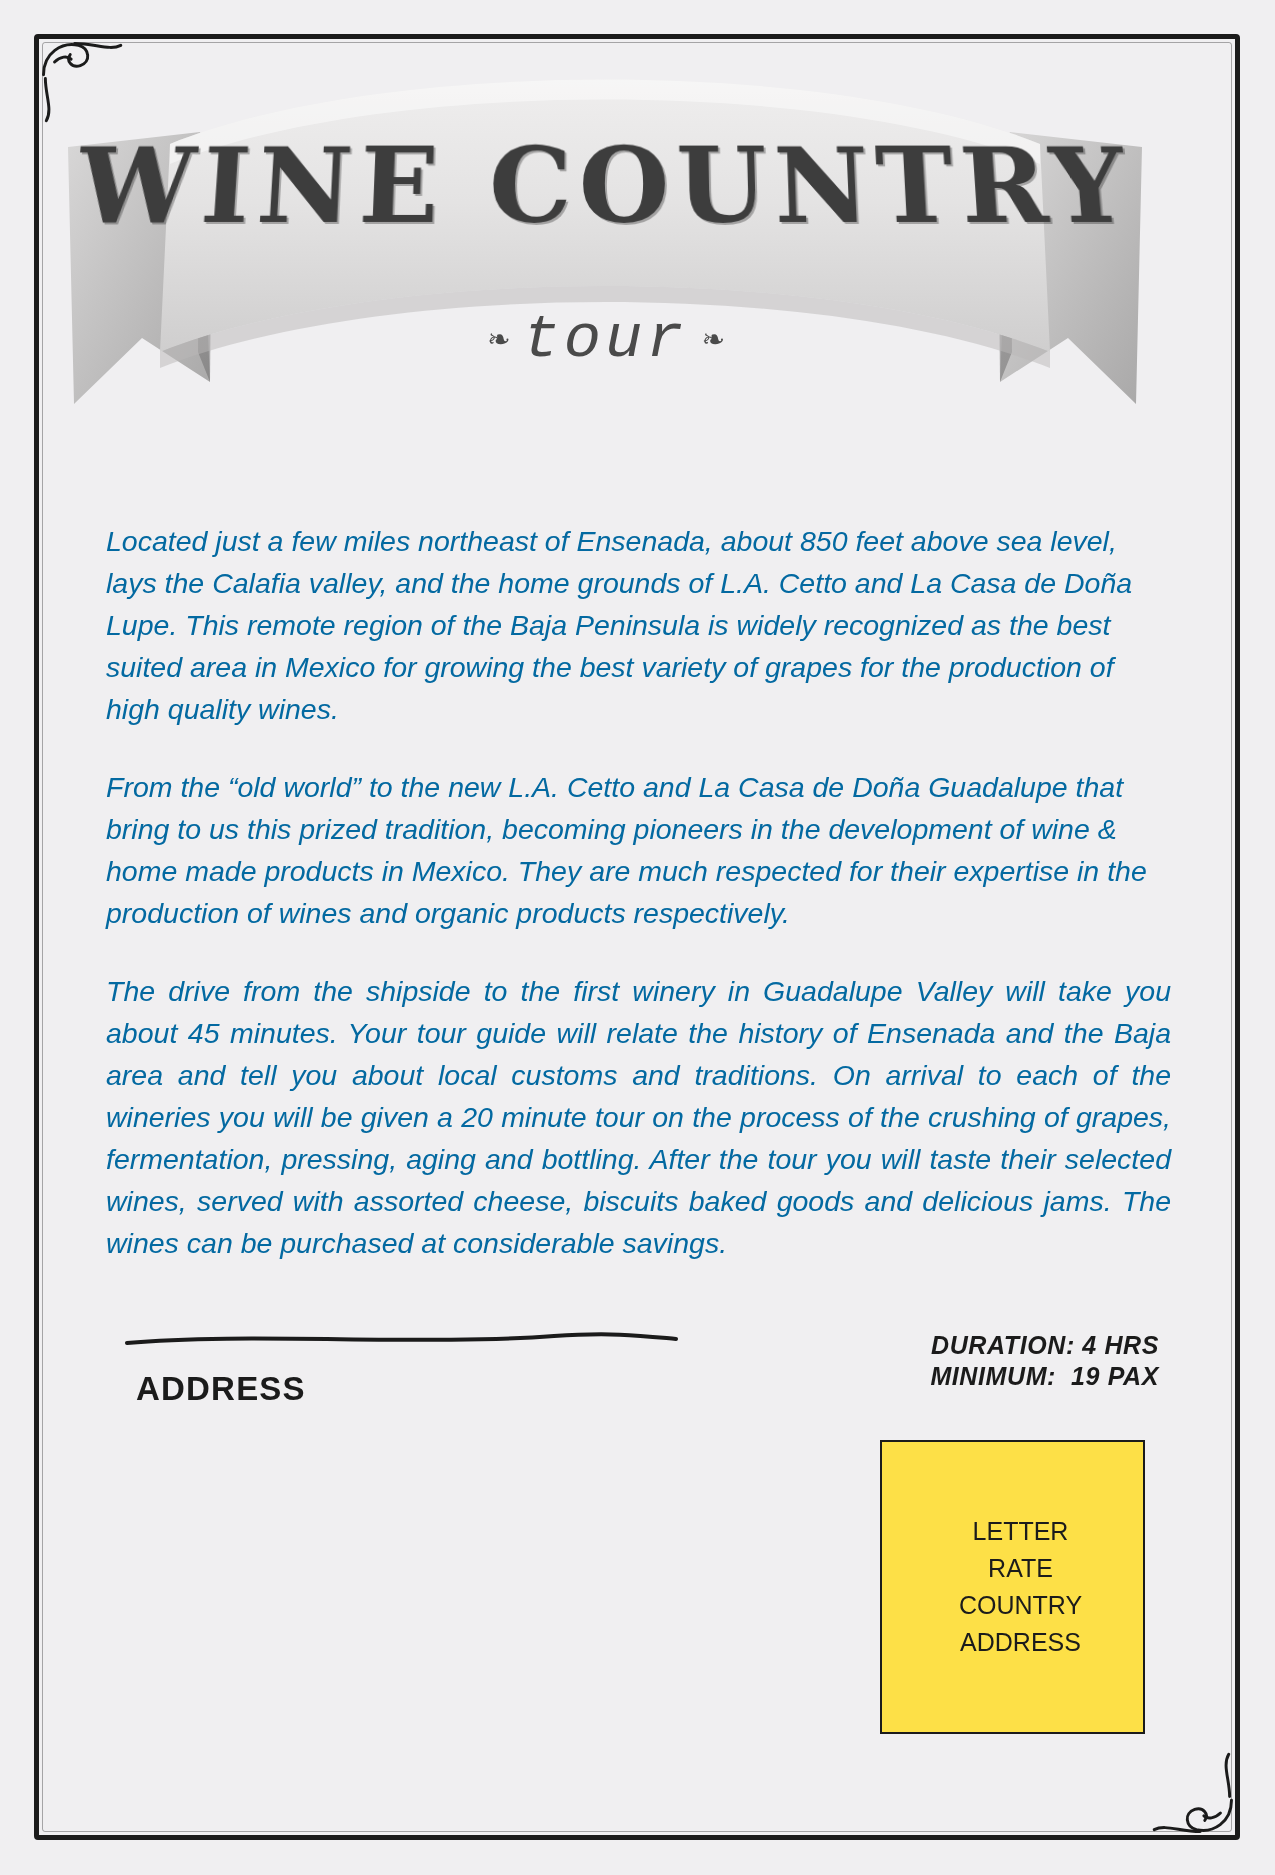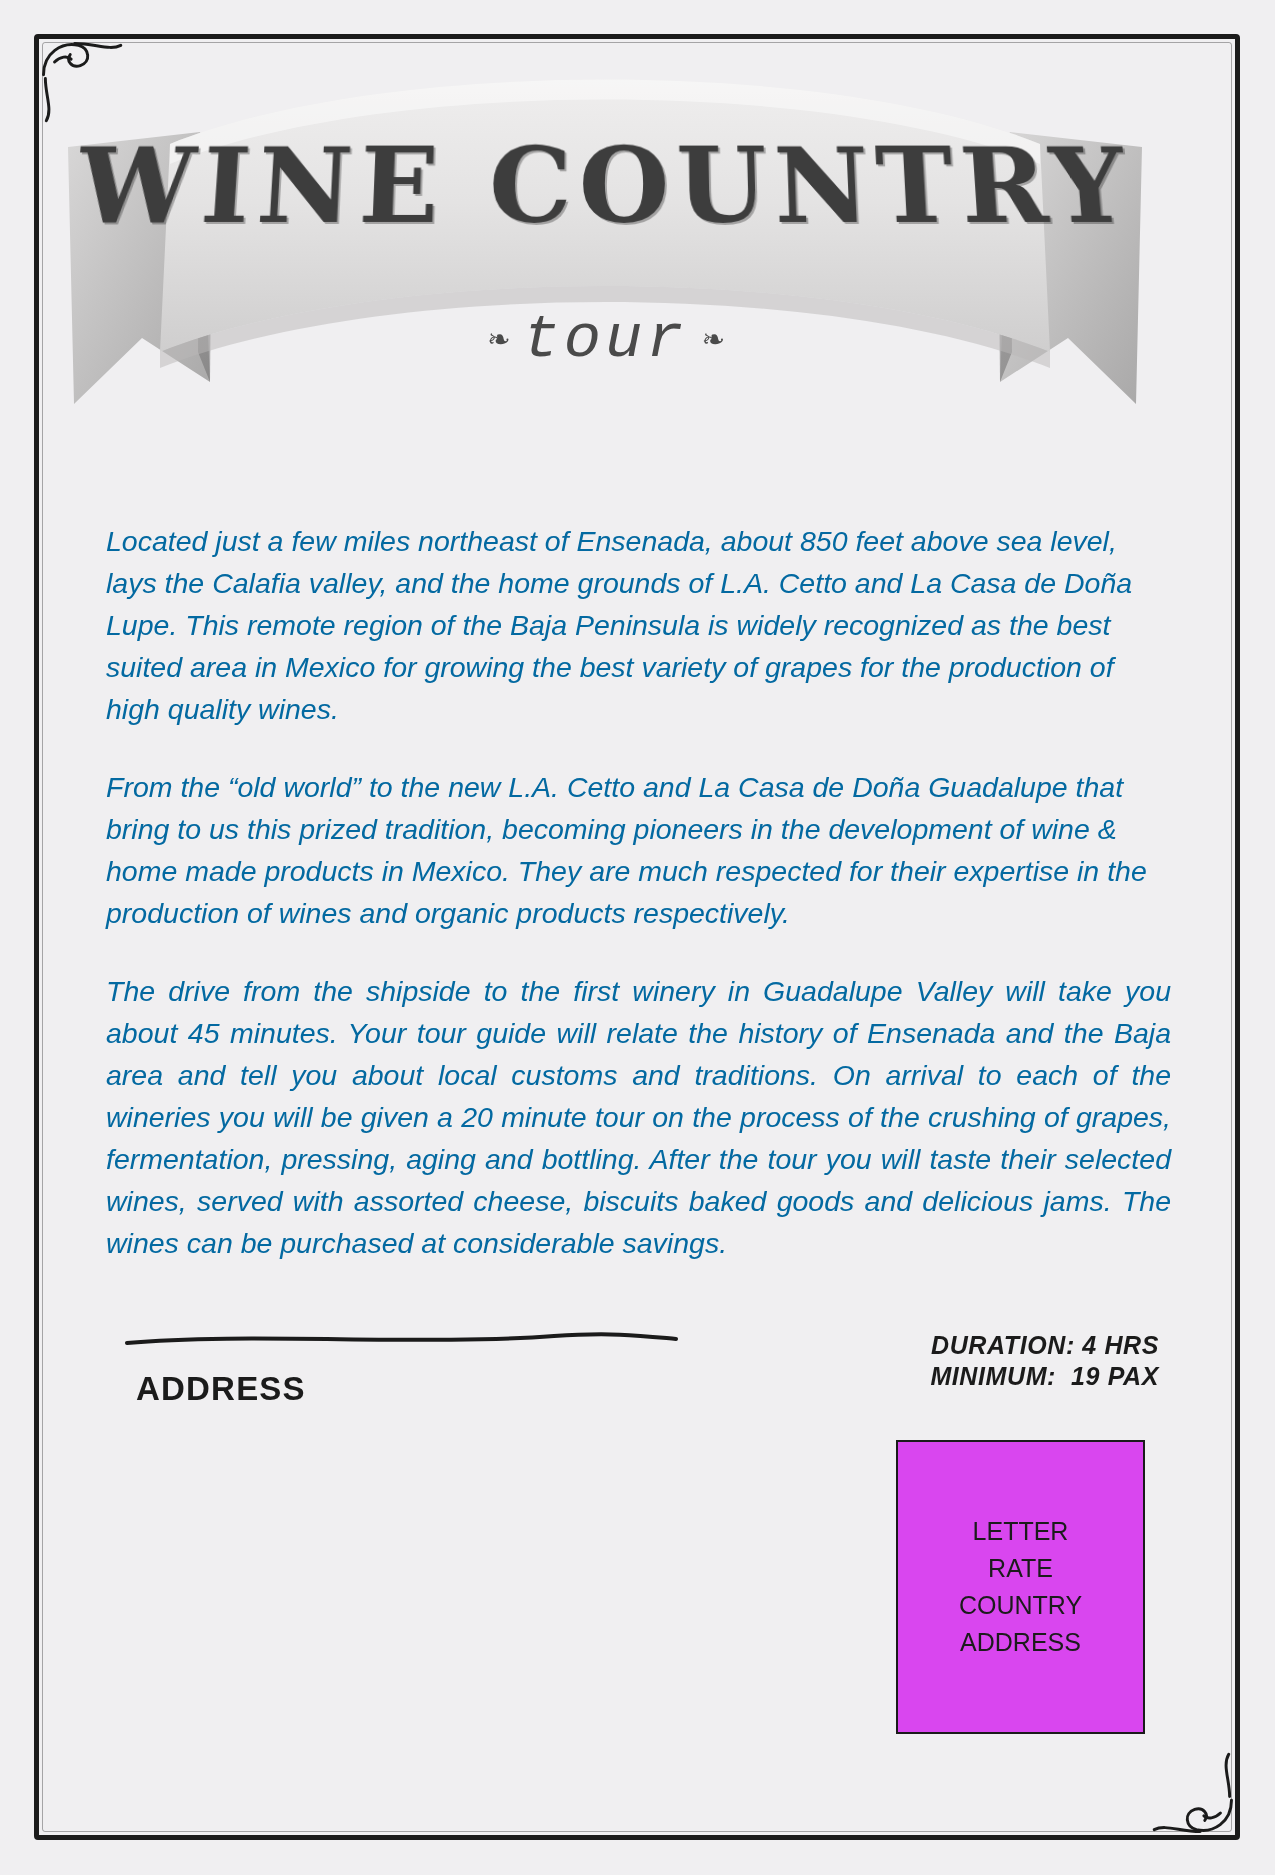--- a/index.html
+++ b/index.html
@@ -167,25 +167,26 @@
     white-space: pre;
   }
 
   .stamp-box {
     position: absolute;
     right: 26px;
     top: 110px;
     width: 245px;
     height: 290px;
     border: 2px solid #1b1b1b;
-    background: #d946ef;
+    background: #fde047;
     display: flex;
     flex-direction: column;
     align-items: center;
     justify-content: center;
+    padding-left: 16px;
   }
   .stamp-line {
     font-family: "Liberation Sans", sans-serif;
     font-size: 25px;
     color: #1b1b1b;
     line-height: 37px;
   }
 </style>
 </head>
 <body>

